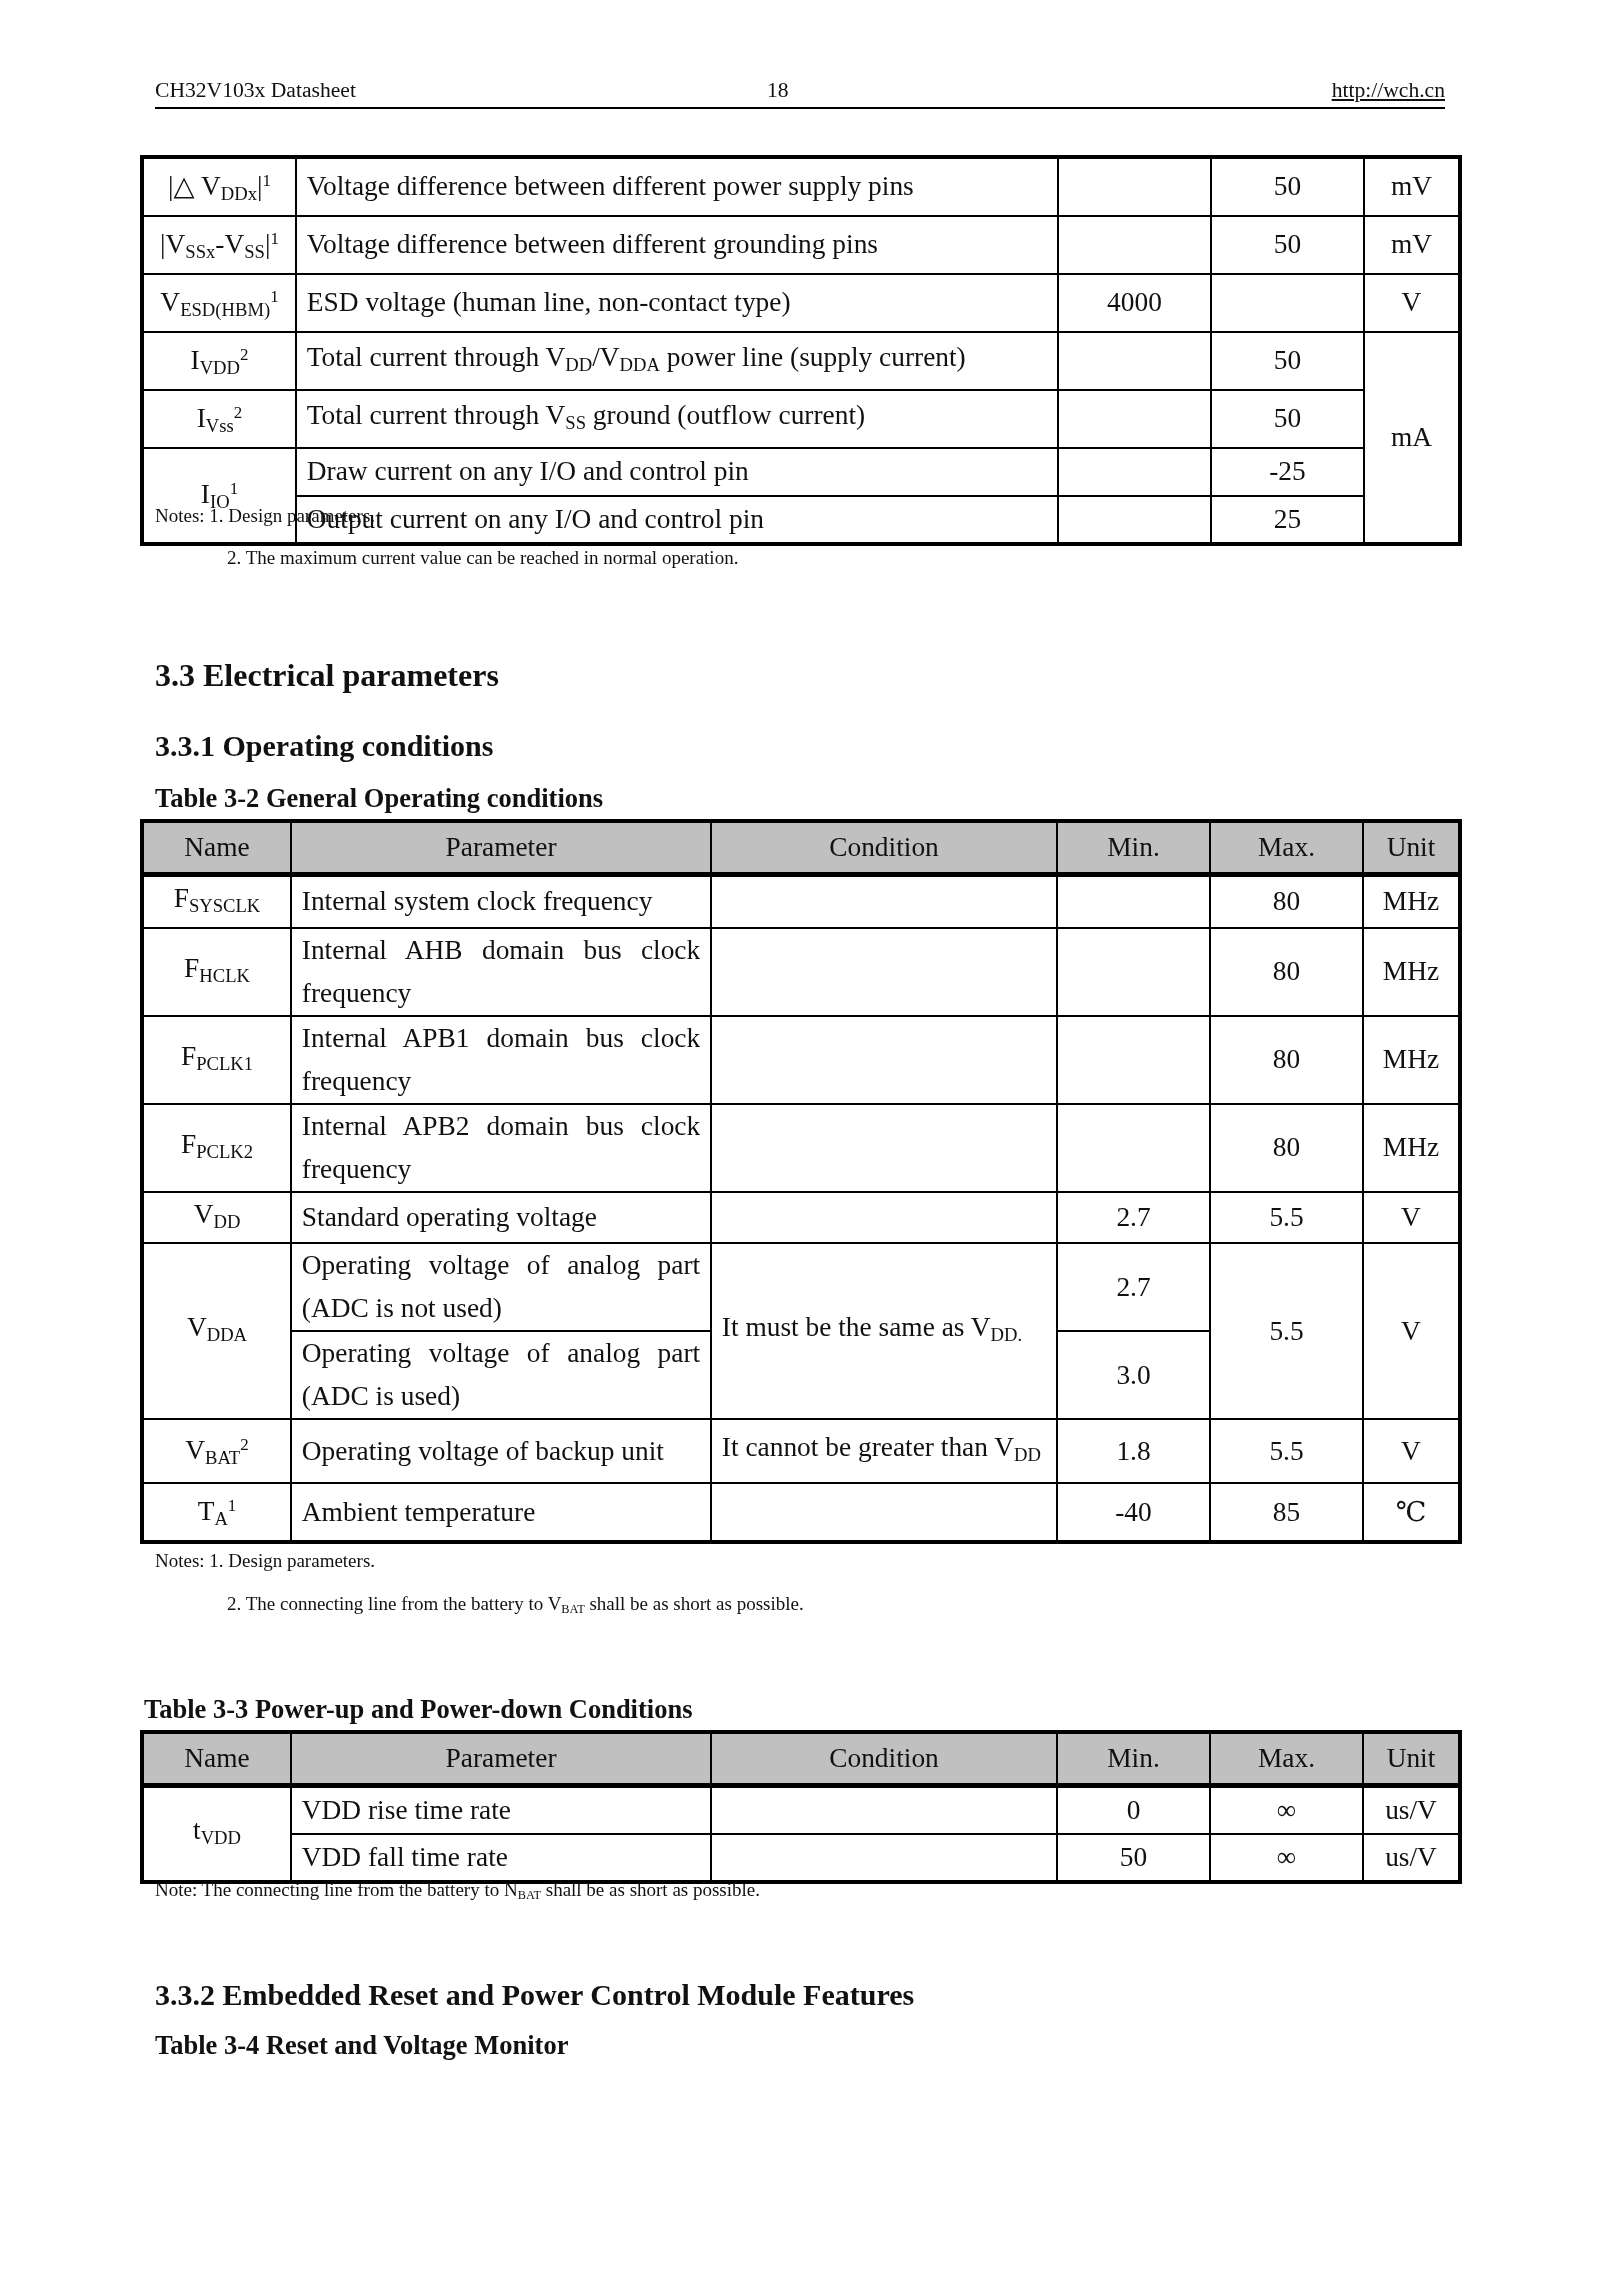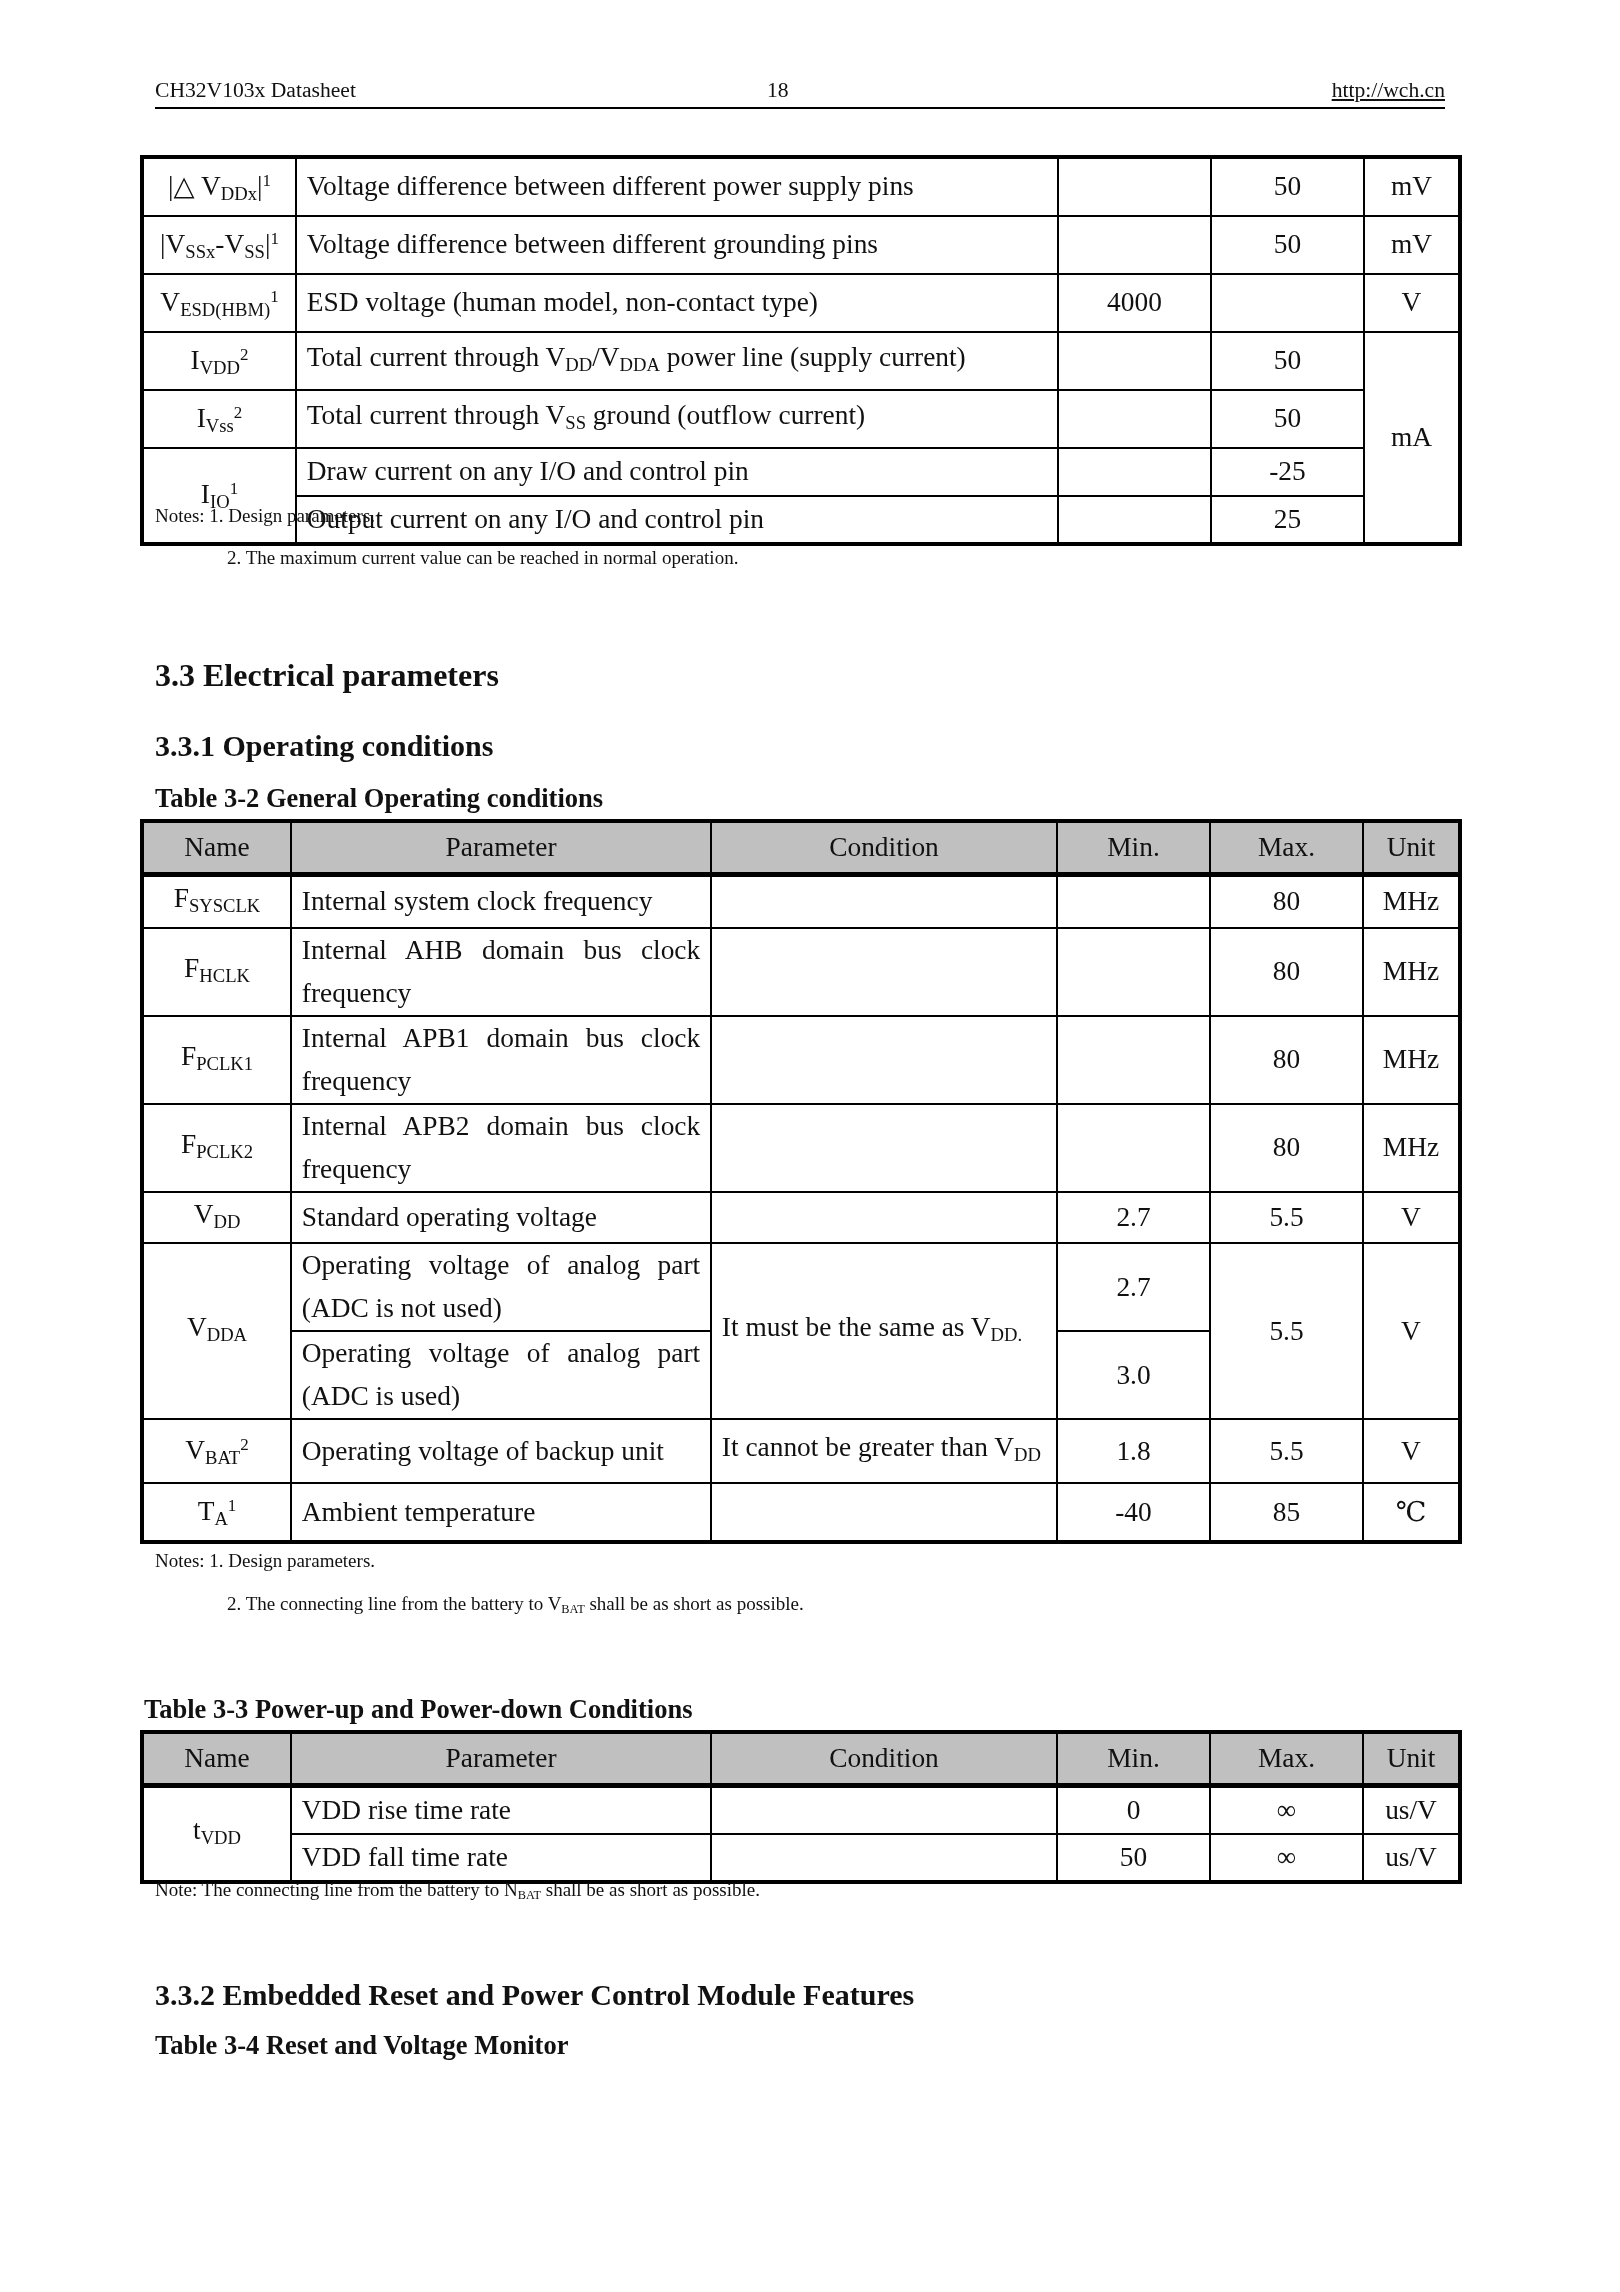--- a/index.html
+++ b/index.html
@@ -64,21 +64,21 @@
     </tr>
     <tr style="height:48px">
       <td class="c"><span>|V</span><sub>SSx</sub><span>-V</span><sub>SS</sub><span>|</span><sup>1</sup></td>
       <td>Voltage difference between different grounding pins</td>
       <td class="c"></td>
       <td class="c">50</td>
       <td class="c">mV</td>
     </tr>
     <tr style="height:48px">
       <td class="c"><span>V</span><sub>ESD(HBM)</sub><sup>1</sup></td>
-      <td>ESD voltage (human model, non-contact type)</td>
+      <td>ESD voltage (human line, non-contact type)</td>
       <td class="c">4000</td>
       <td class="c"></td>
       <td class="c">V</td>
     </tr>
     <tr style="height:48px">
       <td class="c"><span>I</span><sub>VDD</sub><sup>2</sup></td>
       <td><span>Total current through V</span><sub>DD</sub><span>/V</span><sub>DDA</sub><span> power line (supply current)</span></td>
       <td class="c"></td>
       <td class="c">50</td>
       <td class="c" rowspan="4">mA</td>

